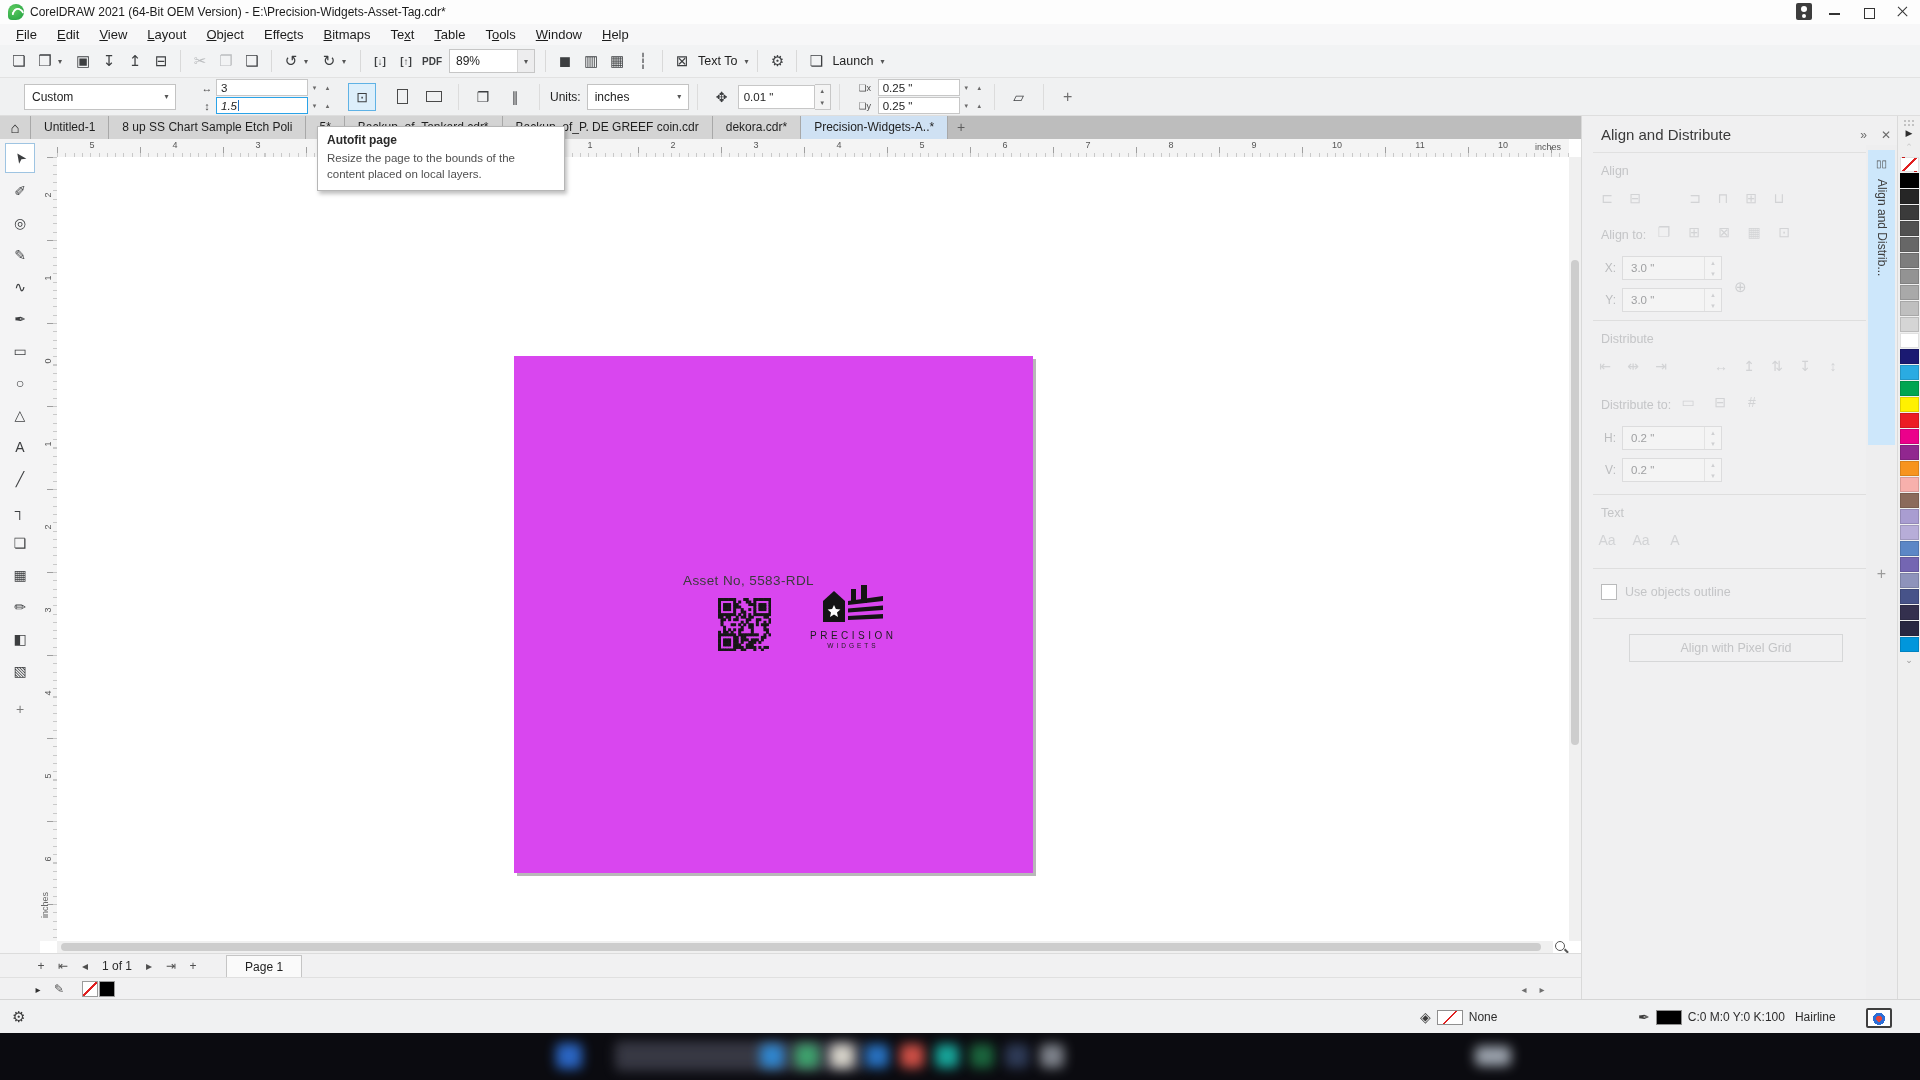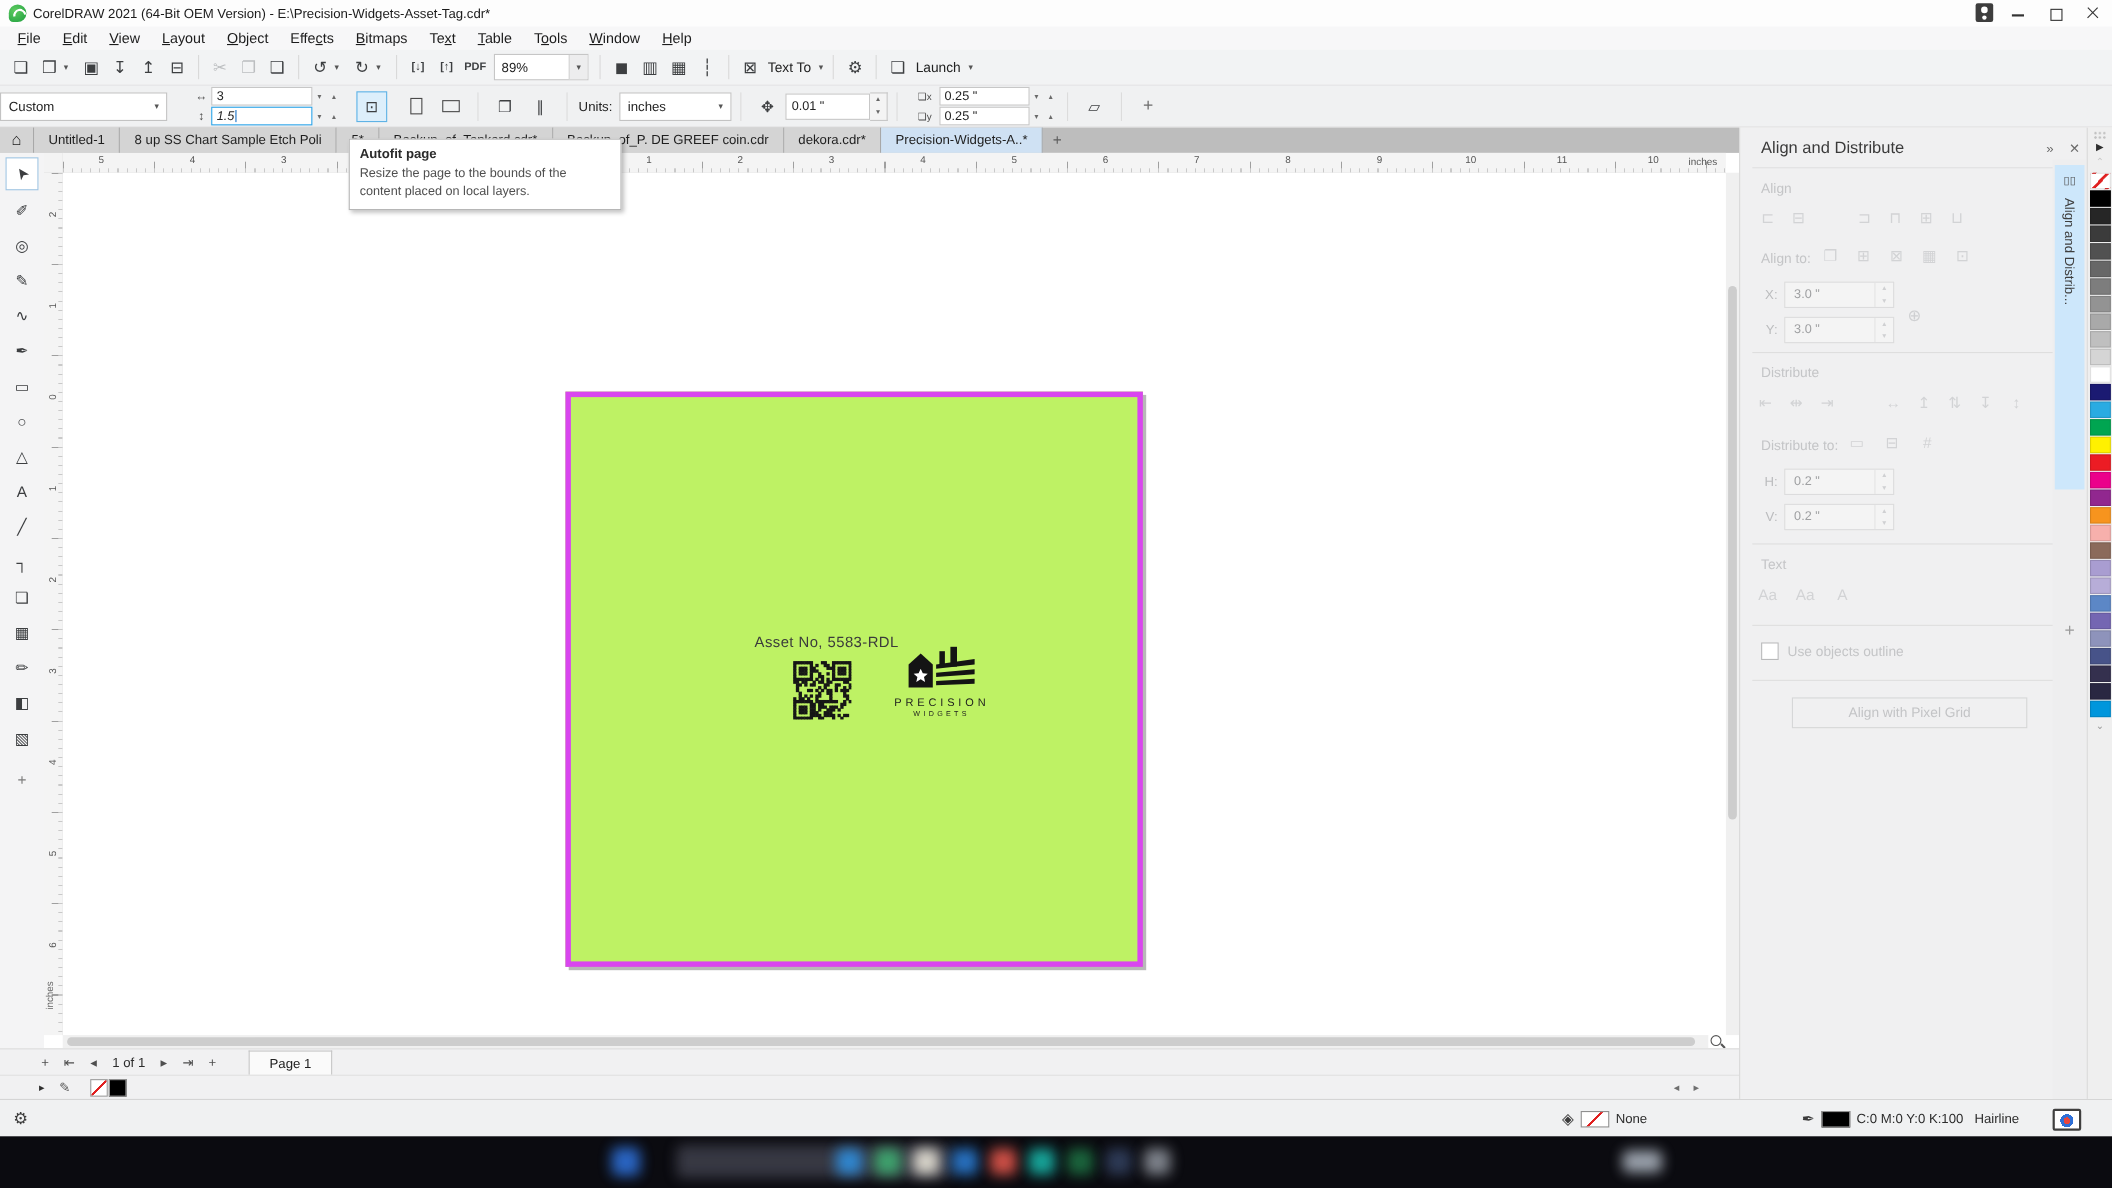--- a/index.html
+++ b/index.html
@@ -33,21 +33,21 @@
   .tb-ico.small{font-size:10px;font-weight:bold;letter-spacing:0;}
   .tb-ico.dis{color:#bcbec0;}
   .tb-caret{width:10px;font-size:8px;color:#555;margin-right:2px;}
   .tb-sep{width:1px;height:22px;background:#d9d9d9;margin:0 6px;}
   .tb-combo{width:84px;height:22px;background:#fff;border:1px solid #c6c6c6;display:inline-flex;align-items:center;margin:0 4px;}
   .tb-combo .val{flex:1;font-size:12px;color:#222;padding-left:6px;}
   .tb-combo .cbtn{width:16px;height:100%;background:#ededee;border-left:1px solid #d5d5d5;display:flex;align-items:center;justify-content:center;font-size:8px;color:#555;}
   .tb-textdrop{display:inline-flex;align-items:center;font-size:12.5px;color:#222;margin:0 3px;}
   .tb-textdrop .cr{font-size:8px;color:#555;margin-left:7px;}
   
-  #propbar{left:0;top:78px;width:1920px;height:38px;background:#f0f1f2;display:flex;align-items:center;padding-left:0;box-sizing:border-box;border-bottom:1px solid #dedede;}
+  #propbar{left:0;top:78px;width:1920px;height:38px;background:#f0f1f2;display:flex;align-items:center;padding-left:24px;box-sizing:border-box;border-bottom:1px solid #dedede;}
   .combo{height:24px;background:#fff;border:1px solid #c3c3c3;display:inline-flex;align-items:center;position:relative;}
   .combo .val{flex:1;font-size:12px;color:#222;padding-left:7px;}
   .combo .cbtn{width:17px;height:100%;display:flex;align-items:center;justify-content:center;font-size:8px;color:#555;}
   #preset-combo{width:150px;margin-right:22px;}
   .sizefields{display:flex;flex-direction:column;gap:1px;}
   .srow{display:flex;align-items:center;height:17px;}
   .picon{width:18px;font-size:11px;color:#4a4a4a;text-align:center;}
   .sfield{width:86px;height:15px;background:#fff;border:1px solid #c7c7c7;font-size:11.5px;color:#222;display:inline-flex;align-items:center;padding-left:4px;position:relative;}
   .sfield.focus{border-color:#2aa3e8;font-style:italic;}
   .tcaret{width:1px;height:11px;background:#1a73c7;margin-left:1px;}
@@ -80,21 +80,21 @@
     background-image:repeating-linear-gradient(180deg,#c9c9c9 0 1px,transparent 1px 8.3px),repeating-linear-gradient(180deg,#9f9f9f 0 1px,transparent 1px 83px);
     background-size:4px 100%,10px 100%;background-position:right top,right top;background-repeat:repeat-y;}
   .vnum{position:absolute;left:1px;font-size:9px;color:#555;transform:rotate(-90deg);width:14px;text-align:center;}
   #vruler-unit{left:40px;top:880px;width:16px;height:50px;writing-mode:vertical-rl;transform:rotate(180deg);font-size:9px;color:#666;text-align:center;}
   #toolbox{left:0;top:139px;width:40px;height:814px;background:#f4f4f5;display:flex;flex-direction:column;align-items:center;padding-top:4px;box-sizing:border-box;}
   .tool{width:28px;height:28px;margin-bottom:4px;display:flex;align-items:center;justify-content:center;font-size:14px;color:#3c3e40;}
   .tool.sel{background:#ffffff;border:1px solid #9ec4e2;}
   .tool.addt{margin-top:6px;color:#7c7c7c;}
   
   #canvas{left:57px;top:157px;width:1512px;height:784px;background:#ffffff;overflow:hidden;}
-  #page{position:absolute;left:457px;top:199px;width:515px;height:513px;background:#bef264;border:5px solid #d946ef;
+  #page{position:absolute;left:457px;top:199px;width:515px;height:513px;background:#d946ef;border:2px solid #d946ef;
     box-shadow:3px 3px 0 rgba(0,0,0,0.28);}
   #asset-text{position:absolute;left:110px;top:215px;width:245px;text-align:center;font-size:13.5px;color:#3b3b3b;letter-spacing:0.4px;}
   #qr{position:absolute;left:202px;top:240px;width:53px;height:53px;}
   #logo{position:absolute;left:294px;top:226px;width:86px;text-align:center;}
   #logo-text1{font-size:10px;color:#1d1d1d;letter-spacing:3.5px;margin-top:2px;}
   #logo-text2{font-size:6.5px;color:#1d1d1d;letter-spacing:3px;margin-top:1px;}
   
   #vscroll{left:1569px;top:157px;width:12px;height:784px;background:#f0f0f0;}
   #vscroll .thumb{position:absolute;left:2px;top:103px;width:8px;height:485px;background:#cdcdcd;border-radius:4px;}
   #hscroll{left:57px;top:941px;width:1496px;height:12px;background:#f0f0f0;}

